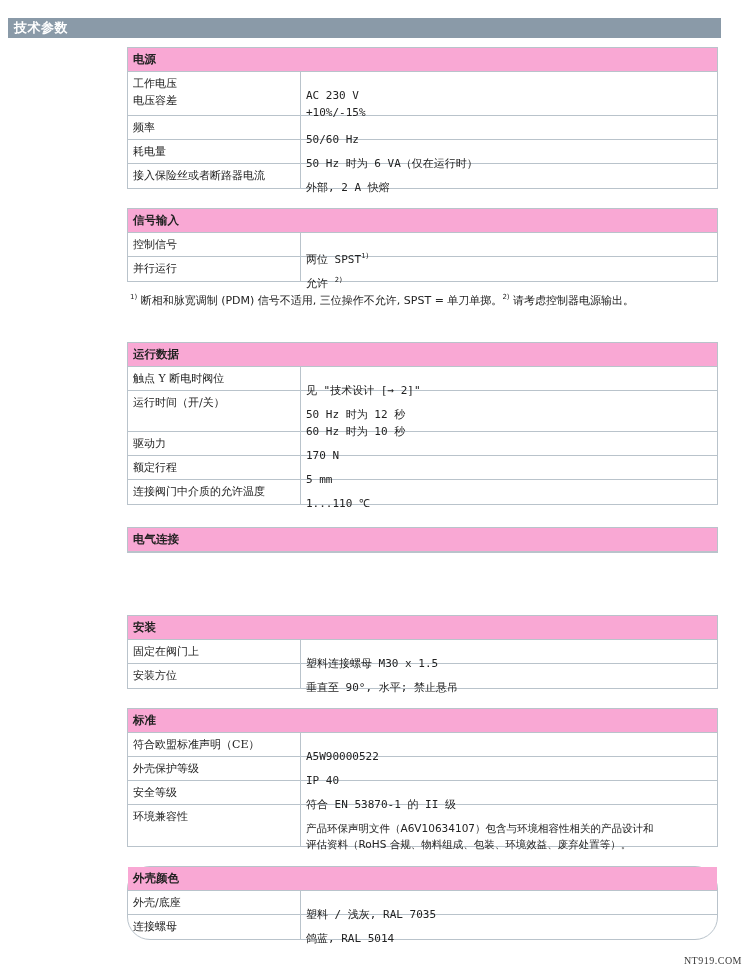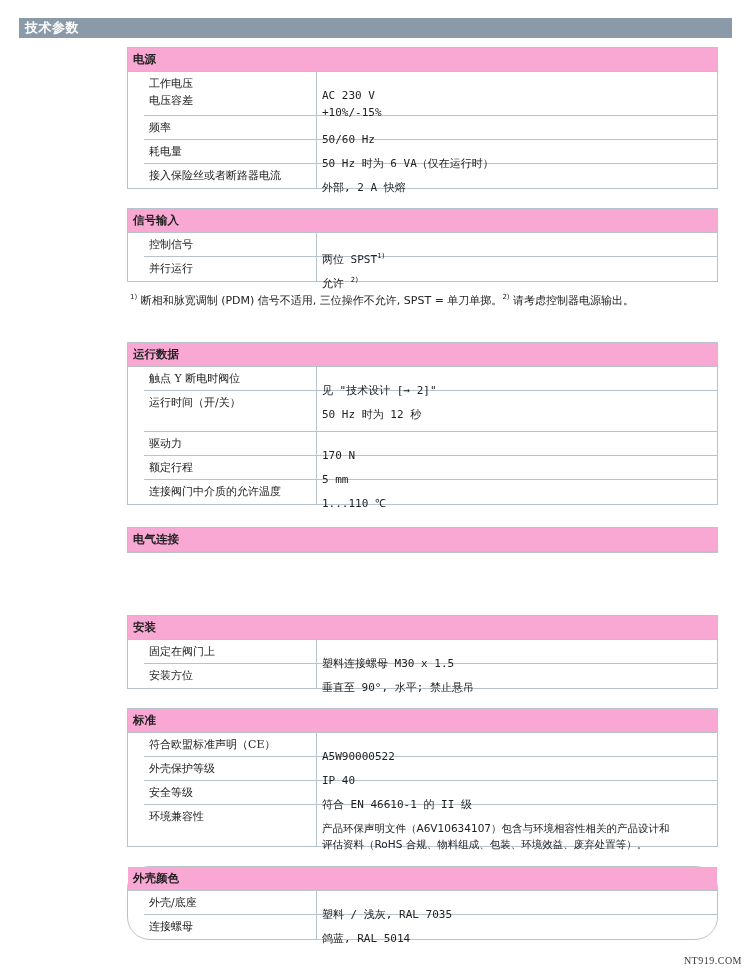--- a/index.html
+++ b/index.html
@@ -1,27 +1,27 @@
 <!DOCTYPE html>
 <html><head>
 <meta charset="utf-8">
 <style>
   html, body { margin:0; padding:0; background:#ffffff; }
   body { width:750px; height:971px; position:relative; overflow:hidden;
          font-family:"DejaVu Serif","Liberation Serif",serif; color:#222; }
-  .banner { position:absolute; left:19px; top:18px; width:713px; height:20px;
+  .banner { position:absolute; left:8px; top:18px; width:713px; height:20px;
             background:#8a9aa8; }
   .banner-title { position:absolute; left:6px; top:1px; font-size:13px; font-weight:bold;
                   color:#ffffff; font-family:"DejaVu Sans","Liberation Sans",sans-serif; letter-spacing:0.5px; }
   .section { position:absolute; left:127px; width:591px; border:1px solid #b9c3cb;
              box-sizing:border-box; background:#fff; }
   .sec-head { height:23px; background:#f9a8d4; border-bottom:1px solid #b9c3cb;
               font-size:11.5px; font-weight:bold; line-height:23px; padding-left:5px;
               font-family:"DejaVu Sans","Liberation Sans",sans-serif; color:#222; }
-  .row { display:flex; border-bottom:1px solid #b9c3cb; box-sizing:border-box;margin-left:16px; }
+  .row { display:flex; border-bottom:1px solid #b9c3cb; box-sizing:border-box; }
   .row:last-child { border-bottom:none; }
   .cell-label { width:173px; flex:0 0 173px; border-right:1px solid #b9c3cb;
                 padding:3px 5px; box-sizing:border-box; font-size:11px; line-height:17px; }
   .cell-value { flex:1; padding:15px 5px; box-sizing:border-box; font-size:11px; line-height:17px;
                 font-family:"DejaVu Sans Mono","Liberation Mono",monospace; }
   .cell-value .line, .cell-label .line { display:block; }
   .h1 { height:24px; } .h2 { height:44px; } .h2b { height:41px; } .h2c { height:42px; }
   .footnote { position:absolute; left:130px; top:289px; width:588px; font-size:11px;
               line-height:16px; font-family:"DejaVu Sans","Liberation Sans",sans-serif; }
   sup { font-size:7px; }
@@ -83,20 +83,21 @@
 <div class="section" style="top:342px;">
   <div class="sec-head">运行数据</div>
   <div class="row h1">
     <div class="cell-label">触点 Y 断电时阀位</div>
     <div class="cell-value">见 "技术设计 [→ 2]"</div>
   </div>
   <div class="row h2b">
     <div class="cell-label">运行时间（开/关）</div>
     <div class="cell-value">
       <span class="line">50 Hz 时为 12 秒</span>
+      <span class="line">60 Hz 时为 10 秒</span>
     </div>
   </div>
   <div class="row h1">
     <div class="cell-label">驱动力</div>
     <div class="cell-value">170 N</div>
   </div>
   <div class="row h1">
     <div class="cell-label">额定行程</div>
     <div class="cell-value">5 mm</div>
   </div>
@@ -127,21 +128,21 @@
   <div class="row h1">
     <div class="cell-label">符合欧盟标准声明（CE）</div>
     <div class="cell-value">A5W90000522</div>
   </div>
   <div class="row h1">
     <div class="cell-label">外壳保护等级</div>
     <div class="cell-value">IP 40</div>
   </div>
   <div class="row h1">
     <div class="cell-label">安全等级</div>
-    <div class="cell-value">符合 EN 46610-1 的 II 级</div>
+    <div class="cell-value">符合 EN 53870-1 的 II 级</div>
   </div>
   <div class="row h2b">
     <div class="cell-label">环境兼容性</div>
     <div class="cell-value" style="font-family:'DejaVu Sans','Liberation Sans',sans-serif; font-size:10.5px; line-height:16px;">
       <span class="line">产品环保声明文件（A6V10634107）包含与环境相容性相关的产品设计和</span>
       <span class="line">评估资料（RoHS 合规、物料组成、包装、环境效益、废弃处置等）。</span>
     </div>
   </div>
 </div>
 

